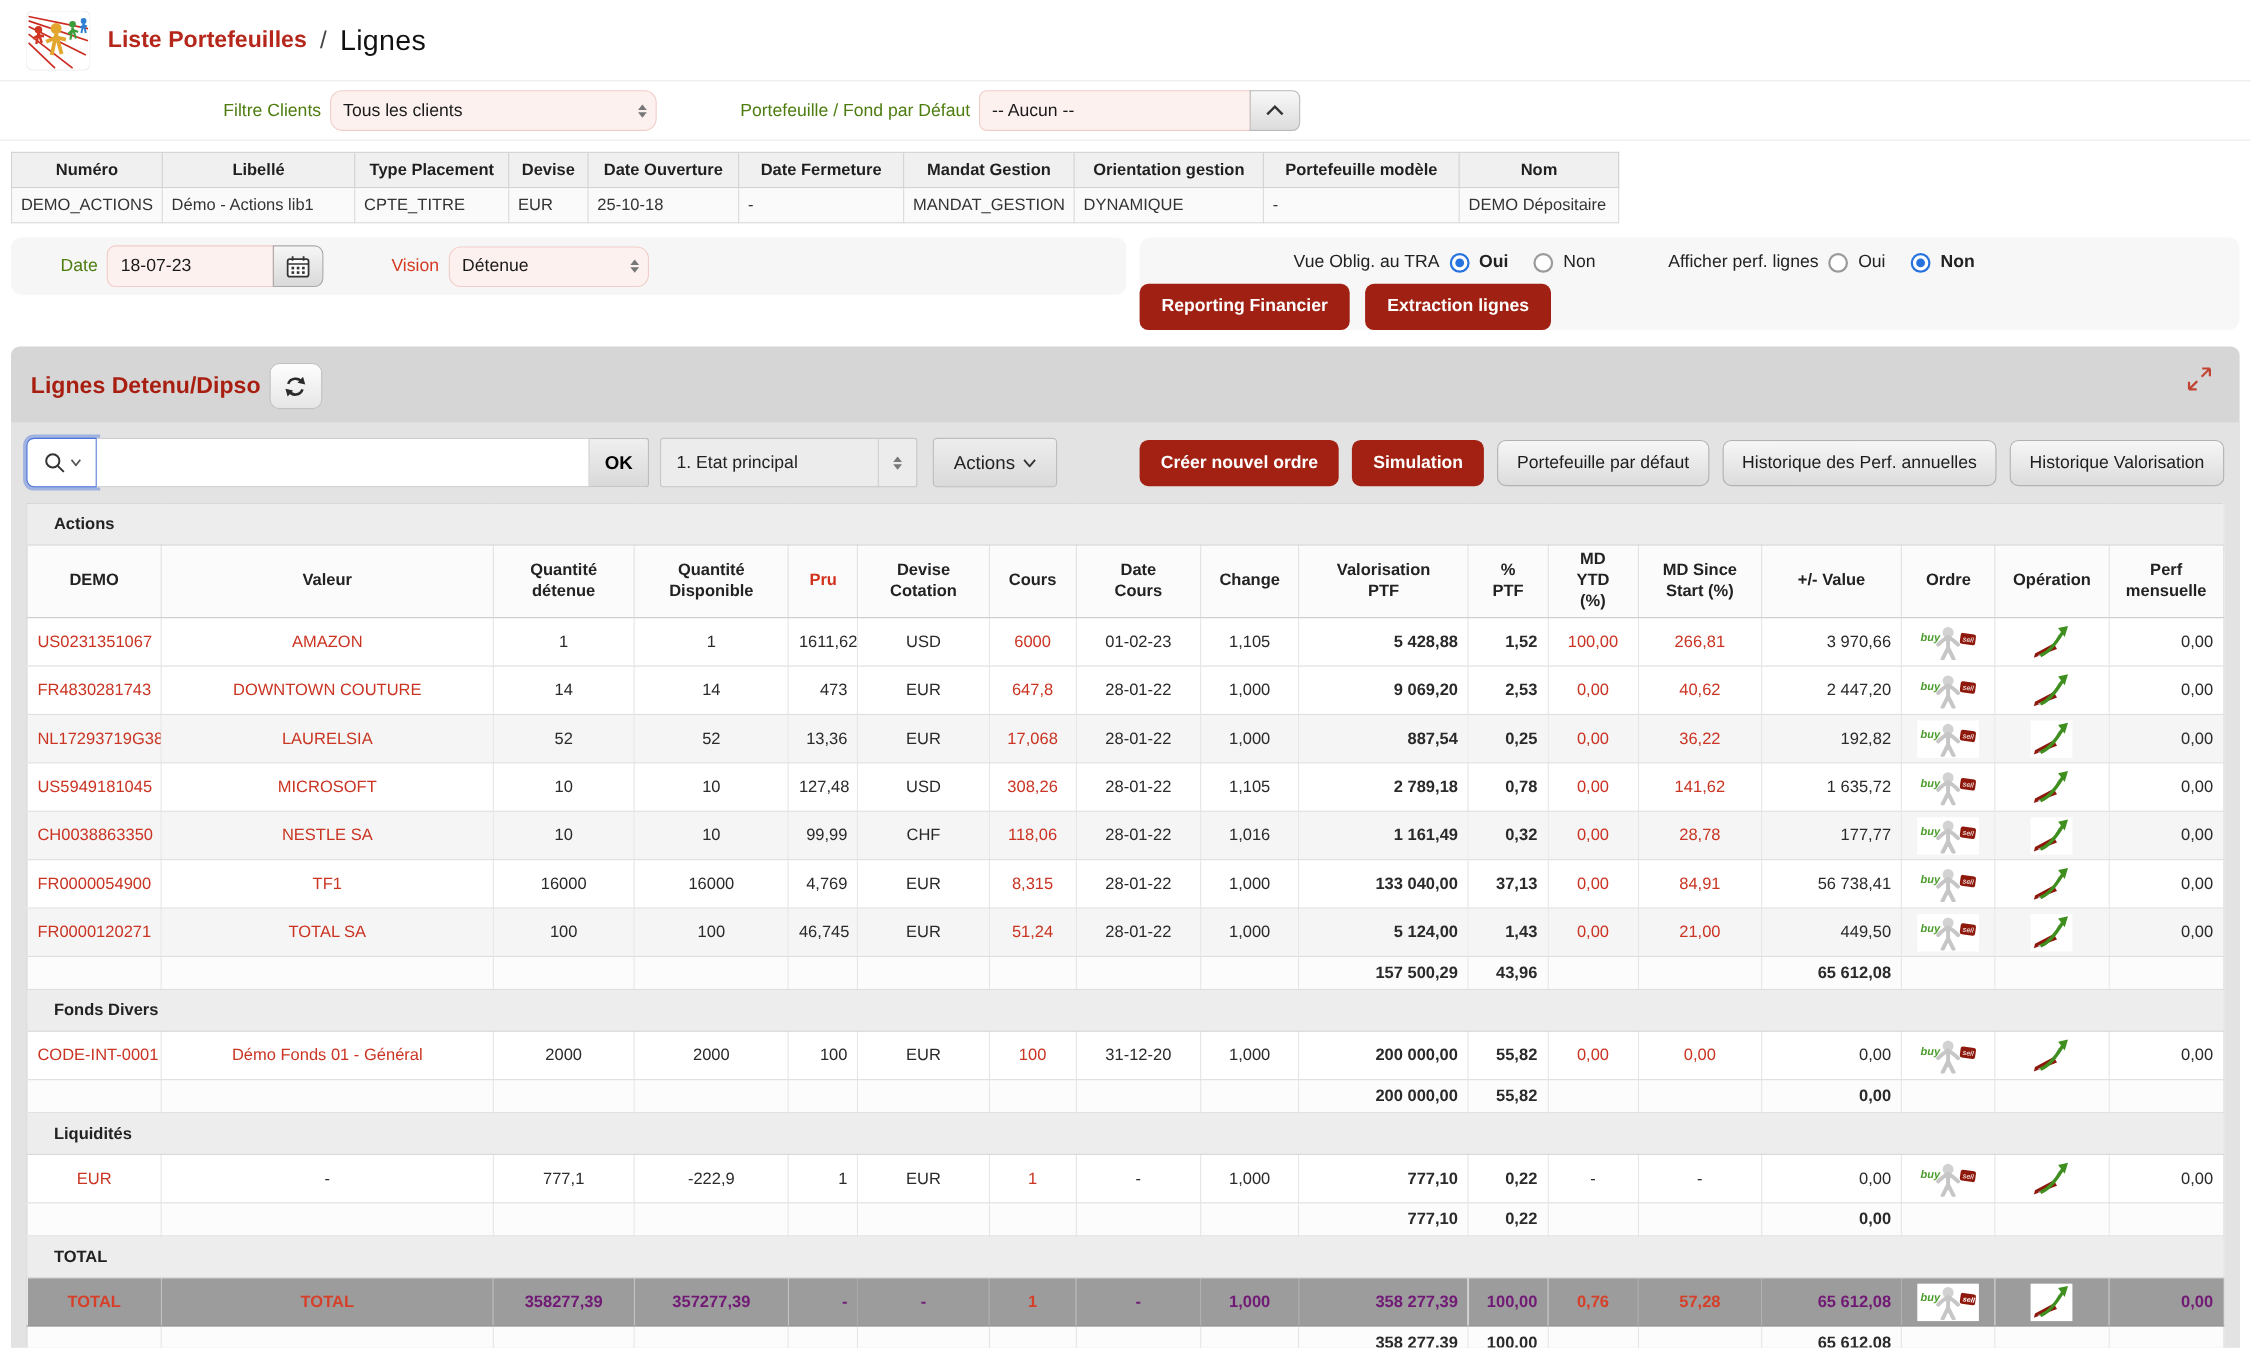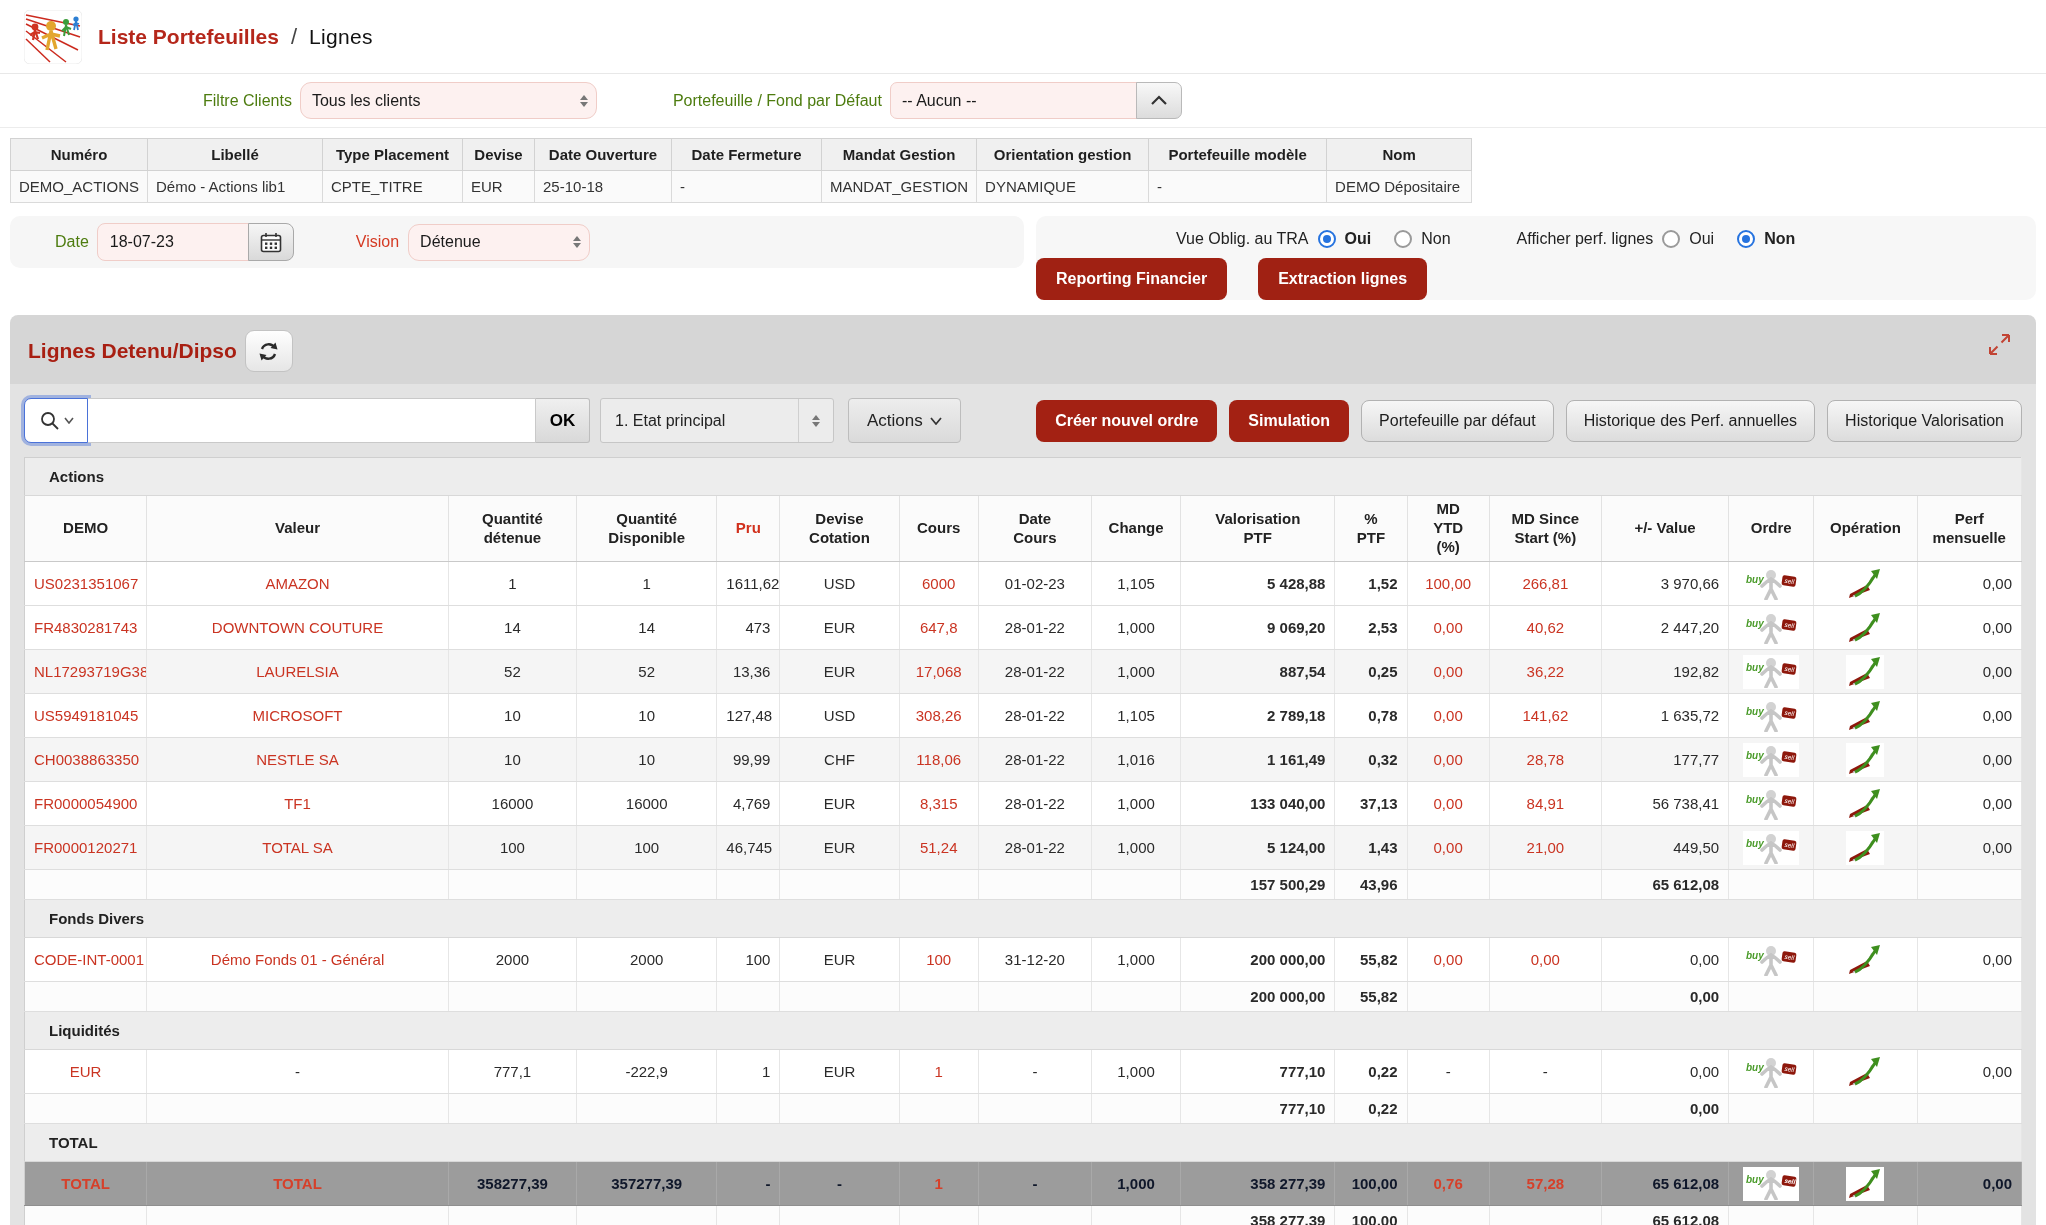--- a/index.html
+++ b/index.html
@@ -7,21 +7,21 @@
   body {
     width:2046px; height:1225px; overflow:hidden;
     font-family:"Liberation Sans", sans-serif;
     background:#fff; color:#222; font-size:15px;
   }
   
   .top-header { display:flex; align-items:center; height:74px; padding-left:24px; border-bottom:1px solid #e8e8e8; }
   .logo { width:58px; height:54px; margin-right:16px; flex:0 0 auto; }
   .crumb { color:#b5271b; font-size:21px; font-weight:600; }
   .crumb-sep { color:#444; font-size:22px; margin:0 12px; }
-  .page-title { font-size:21px; color:#111; letter-spacing:.3px; }
+  .page-title { font-size:26px; color:#111; letter-spacing:.3px; }
   
   .filter-bar { display:flex; align-items:center; height:54px; border-bottom:1px solid #ececec; }
   .flabel { color:#4d7c0f; font-size:16px; margin-right:8px; }
   .pink-select { background:#fdf1f0; border:1px solid #f0cdc8; border-radius:11px; height:37px;
     display:flex; align-items:center; padding:0 8px 0 11px; font-size:16px; color:#1a1a1a; }
   .pink-select .val { flex:1; }
   .stepper { display:flex; flex-direction:column; align-items:center; margin-left:10px; }
   .tri-up { width:0;height:0;border-left:4px solid transparent;border-right:4px solid transparent;border-bottom:5px solid #777; margin-bottom:2px;}
   .tri-down { width:0;height:0;border-left:4px solid transparent;border-right:4px solid transparent;border-top:5px solid #777;}
   .gray-attach-btn { height:37px; width:46px; background:linear-gradient(#f8f8f8,#dcdcdc); border:1px solid #b9b9b9;
@@ -37,21 +37,21 @@
   .date-input { background:#fdf1f0; border:1px solid #f0cdc8; border-radius:8px 0 0 8px; height:38px; width:152px;
     padding:0 12px; font-size:16px; color:#1a1a1a; display:flex; align-items:center; }
   .cal-btn { height:38px; width:46px; background:linear-gradient(#f6f6f6,#d9d9d9); border:1px solid #a9a9a9; border-radius:0 8px 8px 0;
     margin-left:-1px; display:flex; align-items:center; justify-content:center; cursor:pointer; }
   .red-label { color:#d53a23; font-size:16px; }
   .radio-row { display:flex; align-items:center; margin:8px 0 0 140px; gap:9px; font-size:16px; }
   .radio { width:18px; height:18px; border-radius:50%; border:2px solid #9a9a9a; background:#fff; display:inline-block; position:relative; flex:0 0 auto; cursor:pointer;}
   .radio.checked { border-color:#2673df; }
   .radio.checked::after { content:""; position:absolute; inset:3px; border-radius:50%; background:#2673df; }
   .sel-bold { font-weight:700; }
-  .btn-row { display:flex; gap:31px; margin:10px 0 0 0; }
+  .btn-row { display:flex; gap:14px; margin:10px 0 0 0; }
   .dark-red-btn { background:#a02113; color:#fff; border:none; border-radius:8px; height:42px; padding:0 20px;
     font-size:16px; font-weight:700; font-family:inherit; cursor:pointer; }
   
   .main-panel { margin:15px 10px 0; background:#d6d6d6; border-radius:8px 8px 0 0; position:relative; min-height:900px; }
   .panel-titlebar { display:flex; align-items:center; padding:15px 18px 12px 18px; }
   .panel-title { color:#a81f12; font-weight:700; font-size:21px; }
   .refresh-btn { margin-left:8px; width:48px; height:42px; background:linear-gradient(#fefefe,#e6e6e6); border:1px solid #c3c3c3;
     border-radius:9px; display:flex; align-items:center; justify-content:center; cursor:pointer; }
   .expand-btn { position:absolute; top:16px; right:18px; background:none; border:none; cursor:pointer; }
   .panel-body { background:#e3e3e3; padding:12px 14px 24px; border-radius:0; }
@@ -81,21 +81,21 @@
   .lines-table td { border-right:1px solid #e6e6e6; border-bottom:1px solid #dedede; padding:4px 9px; height:44px;
     overflow:hidden; white-space:nowrap; color:#2a2a2a; }
   .lines-table .section-label td { background:#ededed; font-weight:700; padding:10px 24px; height:auto; color:#222;
     border-bottom:1px solid #d8d8d8; }
   .lines-table td.c { text-align:center; } .lines-table td.r { text-align:right; }
   .lines-table td.b { font-weight:700; }
   .lines-table td.red { color:#ca3422; }
   .lines-table th.red { color:#d1301c; }
   .row-shade td { background:#f5f5f5; }
   .subtotal td { height:30px; font-weight:700; background:#fcfcfc; }
-  .total-row td { background:#9c9c9c; color:#0f172a; font-weight:700; border-right:1px solid #a9a9a9; border-bottom:1px solid #8f8f8f; }
+  .total-row td { background:#9c9c9c; color:#701a75; font-weight:700; border-right:1px solid #a9a9a9; border-bottom:1px solid #8f8f8f; }
   .total-row td.red { color:#d6402a; }
   .iconbox { display:inline-flex; background:#fff; padding:1px 2px; line-height:0; vertical-align:middle; }
 </style>
 </head>
 <body>
 
 <div class="top-header">
   <svg class="logo" viewBox="0 0 58 54">
     <rect width="58" height="54" rx="6" fill="#ffffff" stroke="#ececec"></rect>
     <g stroke="#cc2a1e" stroke-width="1.5" fill="none">

